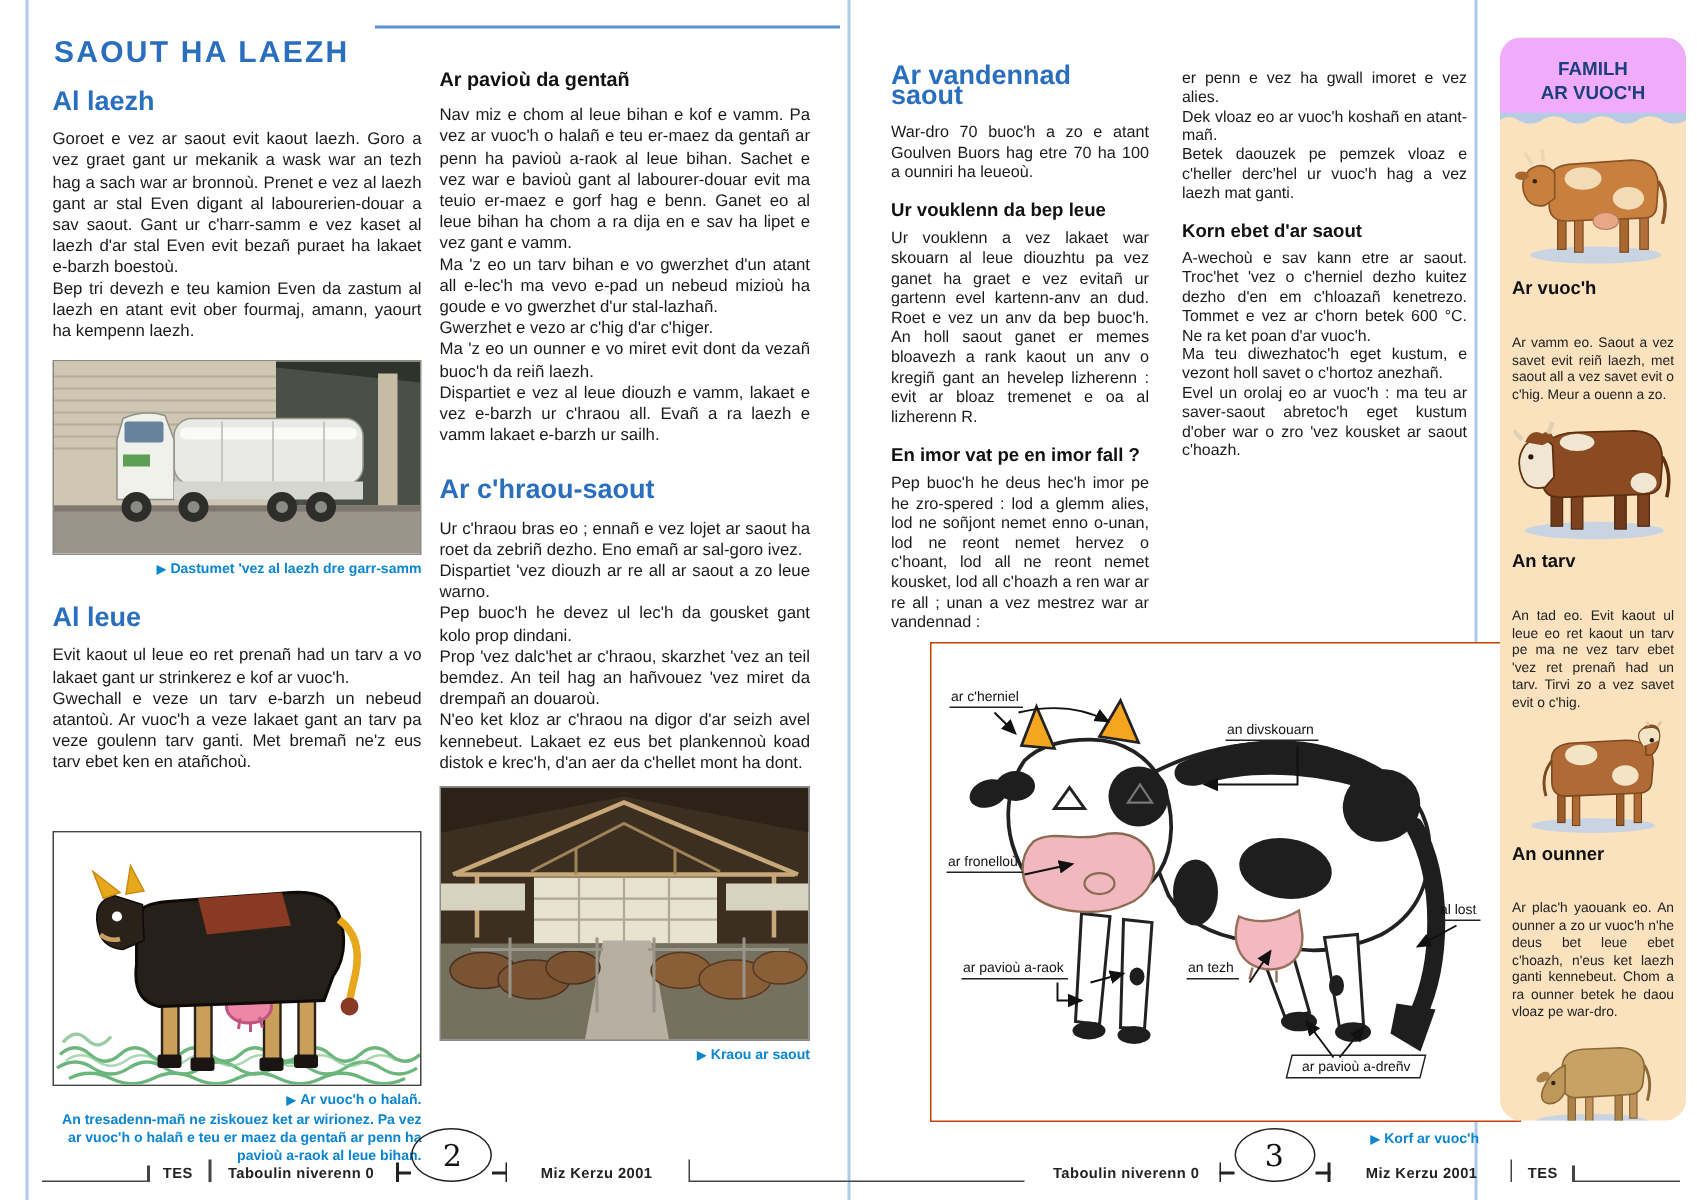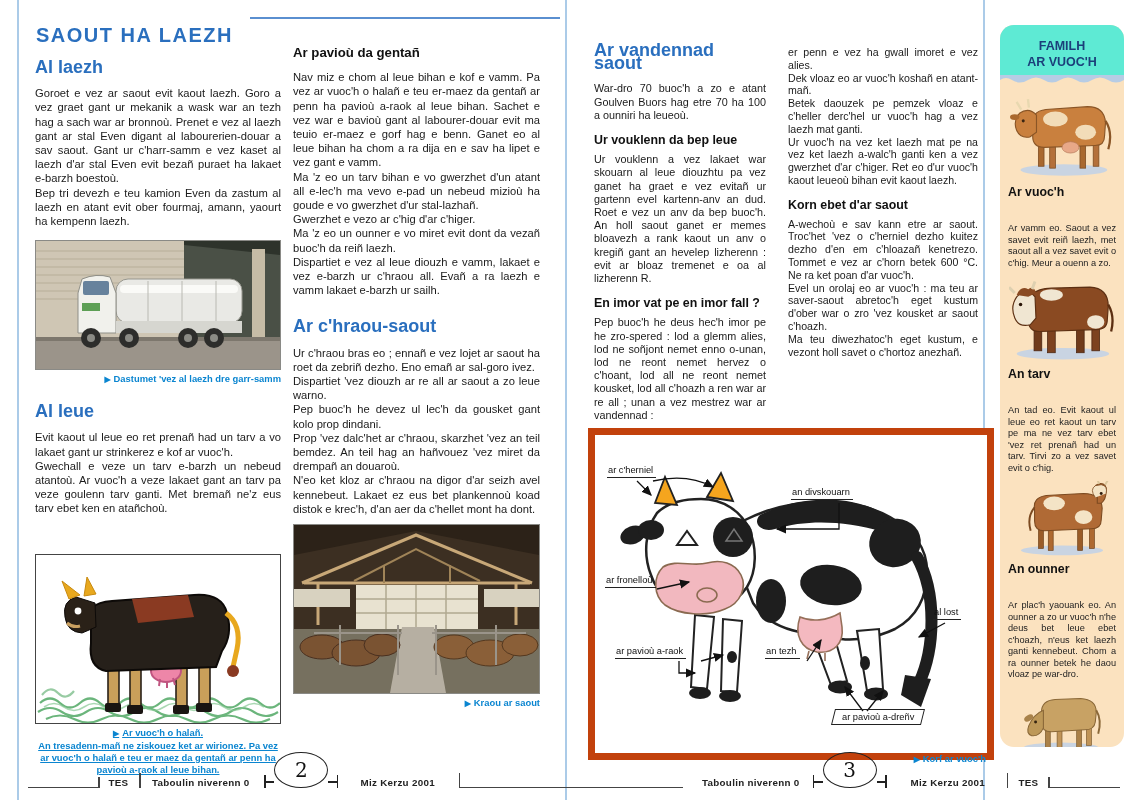--- a/index.html
+++ b/index.html
@@ -22,38 +22,38 @@
   .col3{left:594px;top:44px;width:172px;font-size:10.8px;line-height:13.2px;}
   .col4{left:788px;top:46px;width:190px;font-size:10.6px;line-height:12.8px;}
 
   figure{margin:0;border:1px solid #8a8a86;line-height:0;background:#fff;}
   figure svg{display:block;}
   .fig-truck{margin-top:12px;}
   .fig-draw{margin-top:38px;border-color:#444;}
   .fig-barn{margin-top:8px;}
 
   .cap{color:#0a85d0;font-size:9.4px;line-height:12px;text-align:right;margin-top:3px;font-weight:bold;}
-  .cap.left{text-align:center;font-weight:bold;text-decoration:underline;}
+  .cap.left{text-align:right;font-weight:bold;}
   .cap .tri{font-size:8px;margin-right:3px;}
   .cap .cap-body{font-weight:bold;display:block;}
 
   
-  .diagram-box{position:absolute;left:588px;top:428px;width:392px;height:318px;
-       border:7px solid #c2410c;background:#fff;}
+  .diagram-box{position:absolute;left:620px;top:428px;width:392px;height:318px;
+       border:1px solid #c2410c;background:#fff;}
   .diagram-box svg{position:absolute;inset:0;}
   .dlabel{position:absolute;font-size:9.3px;color:#111;white-space:nowrap;
        border-bottom:1px solid #222;padding:0 3px 2px 1px;background:transparent;}
   .dlabel.boxed{border:1px solid #222;padding:2px 8px;transform:skewX(-14deg);}
   .dlabel.boxed span{display:inline-block;transform:skewX(14deg);}
   .diagram-cap{position:absolute;left:594px;top:750px;width:392px;}
 
   
   .sidebar{position:absolute;left:1000px;top:25px;width:124px;height:722px;
        border-radius:14px;background:#fbe2bf;overflow:hidden;}
-  .sb-header{background:#5eead4;padding:13px 4px 6px;text-align:center;color:#1b3f7a;
+  .sb-header{background:#f0abfc;padding:13px 4px 6px;text-align:center;color:#1b3f7a;
        font-weight:bold;font-size:12.5px;line-height:16px;}
   .sb-wave{display:block;margin-top:-1px;}
   .sb-body{padding:0 8px;}
   .sb-img{display:block;margin:7px auto 0;}
   .sb-title{font-weight:bold;font-size:12.3px;margin:5px 0 3px;color:#111;}
   .sb-text{font-size:9.2px;line-height:11.5px;text-align:justify;color:#222;margin-top:24px;}
 
   
   .footer{position:absolute;top:766px;height:22px;display:flex;align-items:flex-end;
        font-size:9.8px;color:#222;}
@@ -238,25 +238,24 @@
   <h3 class="h-sub">Ur vouklenn da bep leue</h3>
   <p>Ur vouklenn a vez lakaet war skouarn al leue diouzhtu pa vez ganet ha graet e vez evitañ ur gartenn evel kartenn-anv an dud. Roet e vez un anv da bep buoc'h. An holl saout ganet er memes bloavezh a rank kaout un anv o kregiñ gant an hevelep lizherenn : evit ar bloaz tremenet e oa al lizherenn R.</p>
   <h3 class="h-sub">En imor vat pe en imor fall ?</h3>
   <p>Pep buoc'h he deus hec'h imor pe he zro-spered : lod a glemm alies, lod ne soñjont nemet enno o-unan, lod ne reont nemet hervez o c'hoant, lod all ne reont nemet kousket, lod all c'hoazh a ren war ar re all ; unan a vez mestrez war ar vandennad :</p>
 </div>
 
 <div class="col col4">
   <p>er penn e vez ha gwall imoret e vez alies.</p>
   <p>Dek vloaz eo ar vuoc'h koshañ en atant-mañ.</p>
   <p>Betek daouzek pe pemzek vloaz e c'heller derc'hel ur vuoc'h hag a vez laezh mat ganti.</p>
-  <p>Ur vuoc'h na vez ket laezh mat pe na vez ket laezh a-walc'h ganti ken a vez gwerzhet d'ar c'higer. Ret eo d'ur vuoc'h kaout leueoù bihan evit kaout laezh.</p>
   <h3 class="h-sub">Korn ebet d'ar saout</h3>
   <p>A-wechoù e sav kann etre ar saout. Troc'het 'vez o c'herniel dezho kuitez dezho d'en em c'hloazañ kenetrezo. Tommet e vez ar c'horn betek 600 °C. Ne ra ket poan d'ar vuoc'h.</p>
+  <p>Ma teu diwezhatoc'h eget kustum, e vezont holl savet o c'hortoz anezhañ.</p>
   <p>Evel un orolaj eo ar vuoc'h : ma teu ar saver-saout abretoc'h eget kustum d'ober war o zro 'vez kousket ar saout c'hoazh.</p>
-  <p>Ma teu diwezhatoc'h eget kustum, e vezont holl savet o c'hortoz anezhañ.</p>
 </div>
 
 <div class="diagram-box">
   <svg viewBox="0 0 392 318" width="392" height="318">
     <defs>
       <marker id="ah" markerWidth="9" markerHeight="8" refX="7" refY="3.5" orient="auto">
         <path d="M0,0 L8,3.5 L0,7 Z" fill="#111"></path>
       </marker>
     </defs>
 

